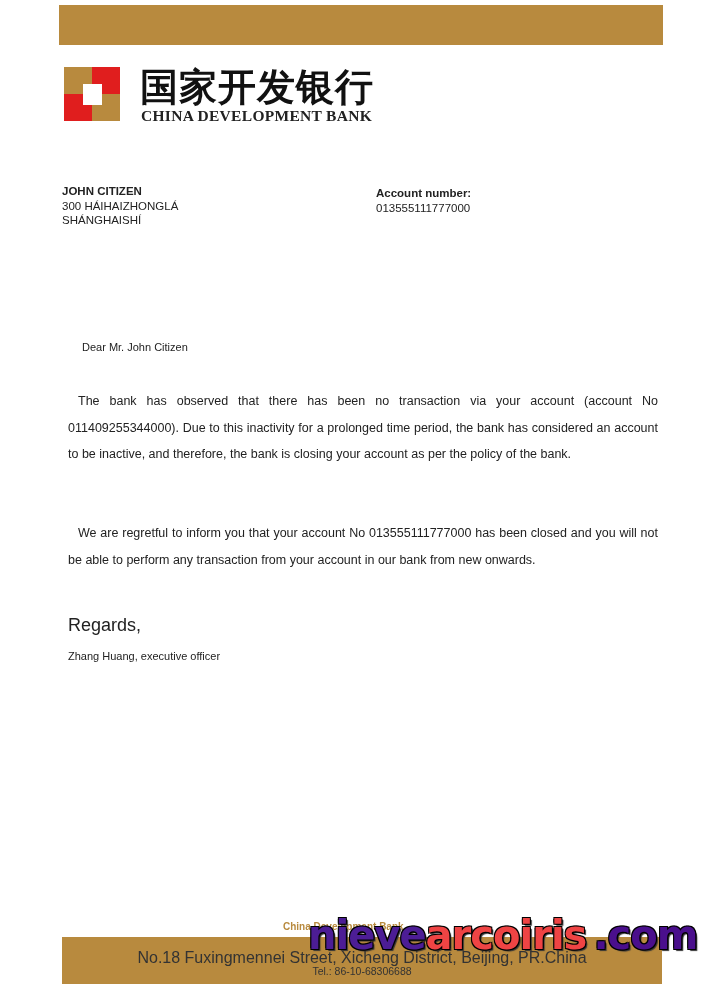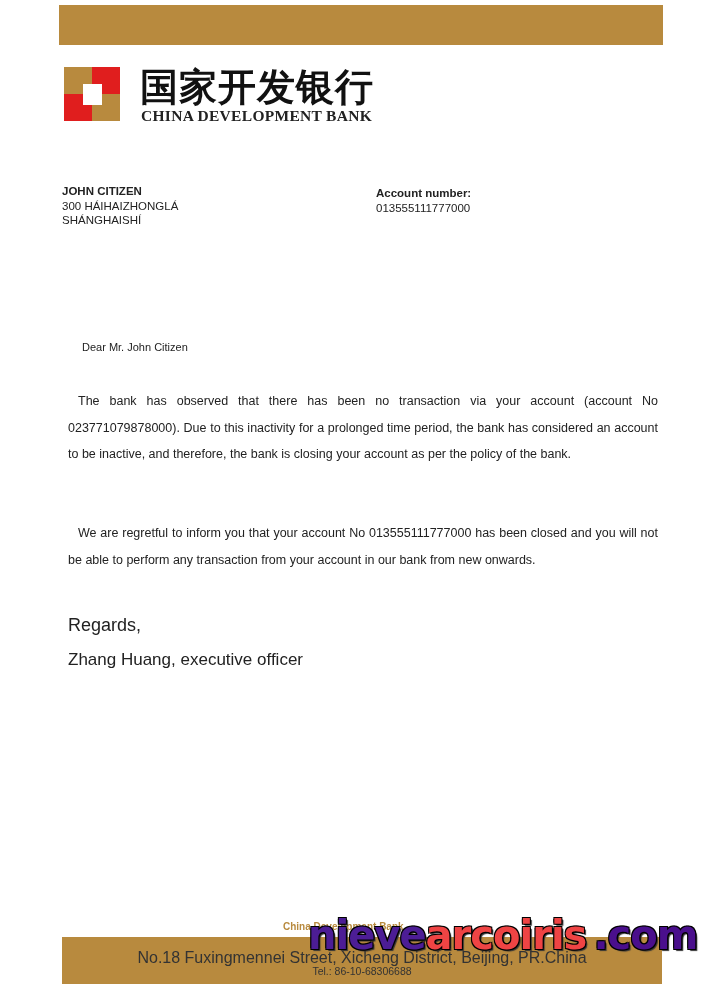--- a/index.html
+++ b/index.html
@@ -20,21 +20,21 @@
   .addr { position:absolute; left:62px; top:184px; font-size:11.5px; line-height:14.5px; color:#222; }
   .addr .name { font-weight:bold; }
   .meta { position:absolute; left:376px; top:186px; font-size:11.5px; line-height:15px; }
   .meta .row { display:flex;flex-direction:column; }
   .meta .lbl { width:131px; font-weight:bold; }
   .greet { position:absolute; left:82px; top:341px; font-size:11px; }
   .para { position:absolute; left:68px; width:590px; font-size:12.5px; line-height:26.5px; text-align:justify; text-indent:10px; }
   .p1 { top:388px; }
   .p2 { top:520px; }
   .regards { position:absolute; left:68px; top:615px; font-size:18px; }
-  .sig { position:absolute; left:68px; top:650px; font-size:17px; }
+  .sig { position:absolute; left:68px; top:650px; font-size:11px; }
   .foot-title { position:absolute; left:283px; top:921px; font-size:10px; font-weight:bold; color:#b88a3e; }
   .bottom-band { position:absolute; left:62px; top:937px; width:600px; height:47px; background:#b88a3e; }
   .foot-addr { position:absolute; left:0; width:600px; top:12px; text-align:center; font-size:16px; color:#333; }
   .foot-tel { position:absolute; left:0; width:600px; top:28px; text-align:center; font-size:10.5px; color:#333; }
   .watermark { position:absolute; left:308px; top:912px; font-family:"DejaVu Sans", sans-serif; font-weight:bold;
                font-size:40px; letter-spacing:-1px; white-space:nowrap;
                text-shadow:1px 1px 0 #000, -1px -1px 0 #000, 1px -1px 0 #000, -1px 1px 0 #000, 2px 2px 1px #333; }
   .wm1 { color:#4c1d95; } .wm2 { color:#ef4444;margin-top:23px; } .wm3 { color:#4a0f8c;margin-left:7px; }
 </style>
 </head>
@@ -59,21 +59,21 @@
 </div>
 
 <div class="meta">
   <div class="row">
     <span class="lbl">Account number:</span>
     <span>013555111777000</span>
   </div>
 </div>
 
 <div class="greet">Dear Mr. John Citizen</div>
-<div class="para p1">The bank has observed that there has been no transaction via your account (account No 023771079878000). Due to this inactivity for a prolonged time period, the bank has considered an account to be inactive, and therefore, the bank is closing your account as per the policy of the bank.</div>
+<div class="para p1">The bank has observed that there has been no transaction via your account (account No 011409255344000). Due to this inactivity for a prolonged time period, the bank has considered an account to be inactive, and therefore, the bank is closing your account as per the policy of the bank.</div>
 <div class="para p2">We are regretful to inform you that your account No 013555111777000 has been closed and you will not be able to perform any transaction from your account in our bank from new onwards.</div>
 <div class="regards">Regards,</div>
 <div class="sig">Zhang Huang, executive officer</div>
 
 <div class="foot-title">China Development Bank</div>
 <div class="bottom-band">
   <div class="foot-addr">No.18 Fuxingmennei Street, Xicheng District, Beijing, PR.China</div>
   <div class="foot-tel">Tel.: 86-10-68306688</div>
 </div>
 

